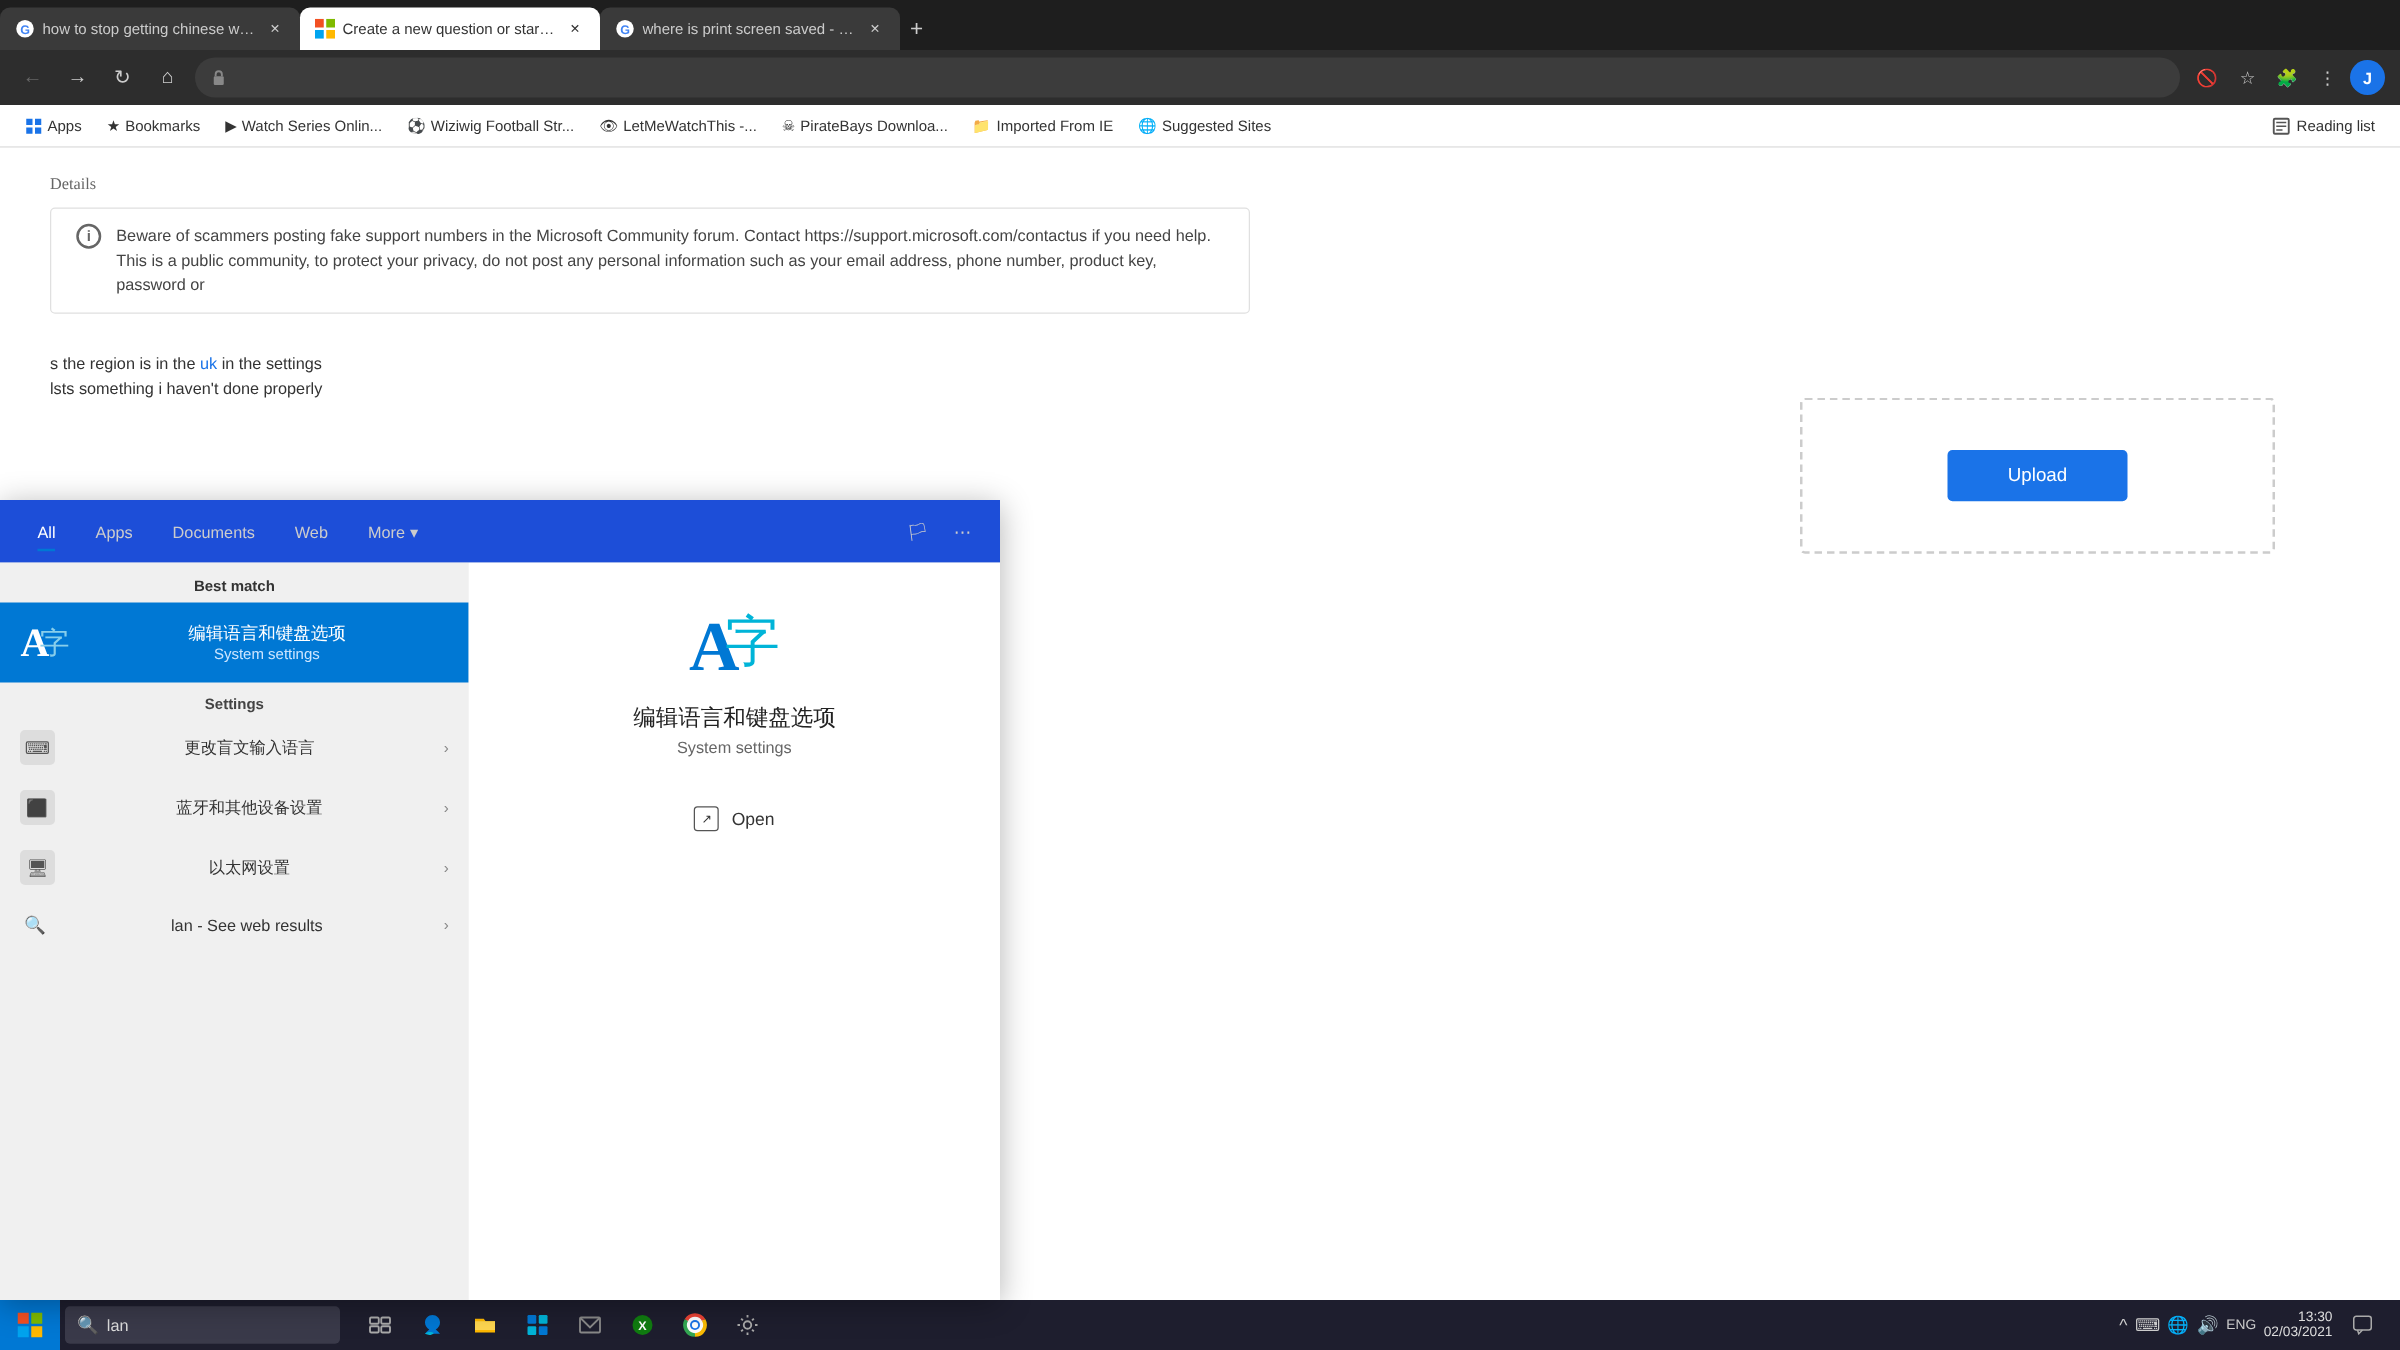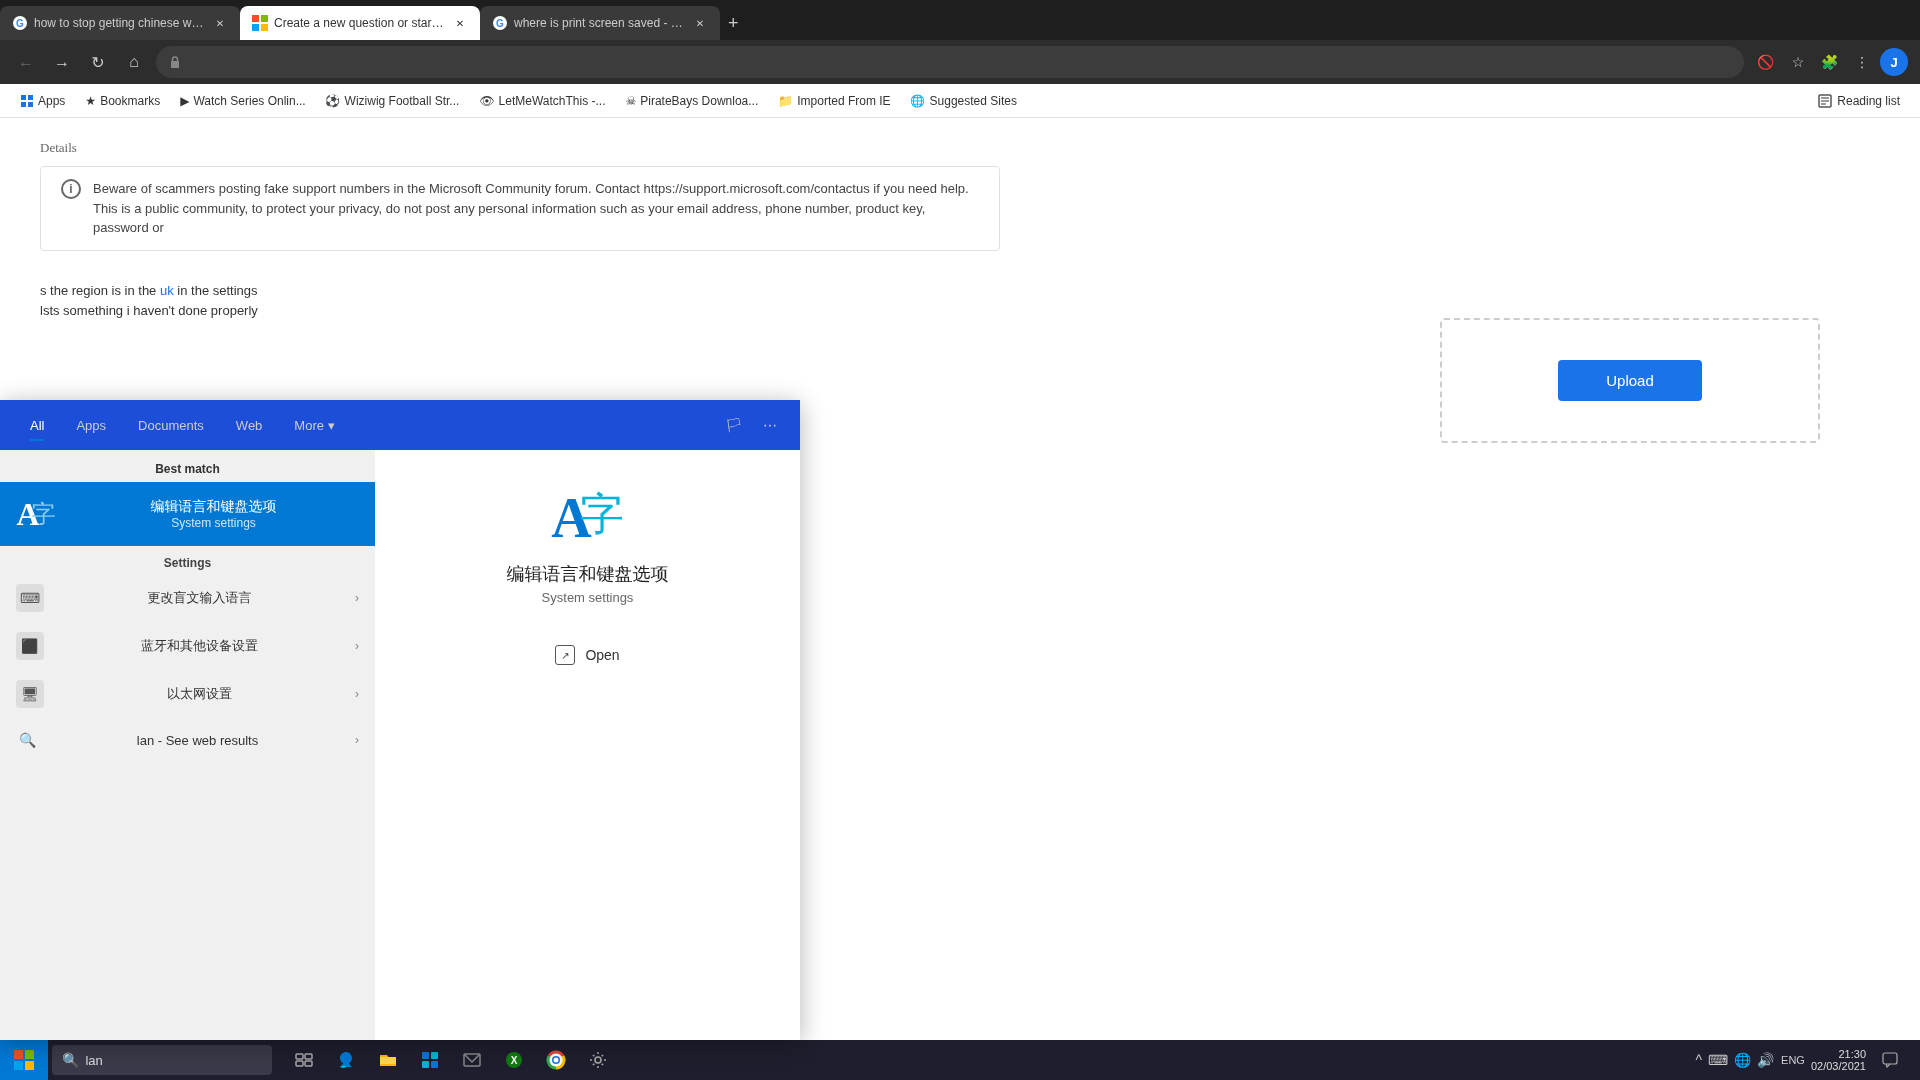--- a/index.html
+++ b/index.html
@@ -388,21 +388,21 @@
 
   <div class="system-tray">
     <span class="tray-icon">^</span>
     <span class="tray-icon">⌨</span>
     <span class="tray-icon">🌐</span>
     <span class="tray-icon">🔊</span>
     <div class="lang-indicator">
       <span>ENG</span>
     </div>
     <div class="tray-time">
-      <span>21:30</span>
+      <span>13:30</span>
       <span>02/03/2021</span>
     </div>
     <div class="notification-btn">
       <svg width="16" height="16" viewBox="0 0 16 16">
         <rect x="1" y="1" width="14" height="11" rx="2" stroke="#aaa" stroke-width="1.2" fill="none"></rect>
         <path d="M4 12 l1 3 3-3" stroke="#aaa" stroke-width="1.2" fill="none"></path>
       </svg>
     </div>
   </div>
 </div>

